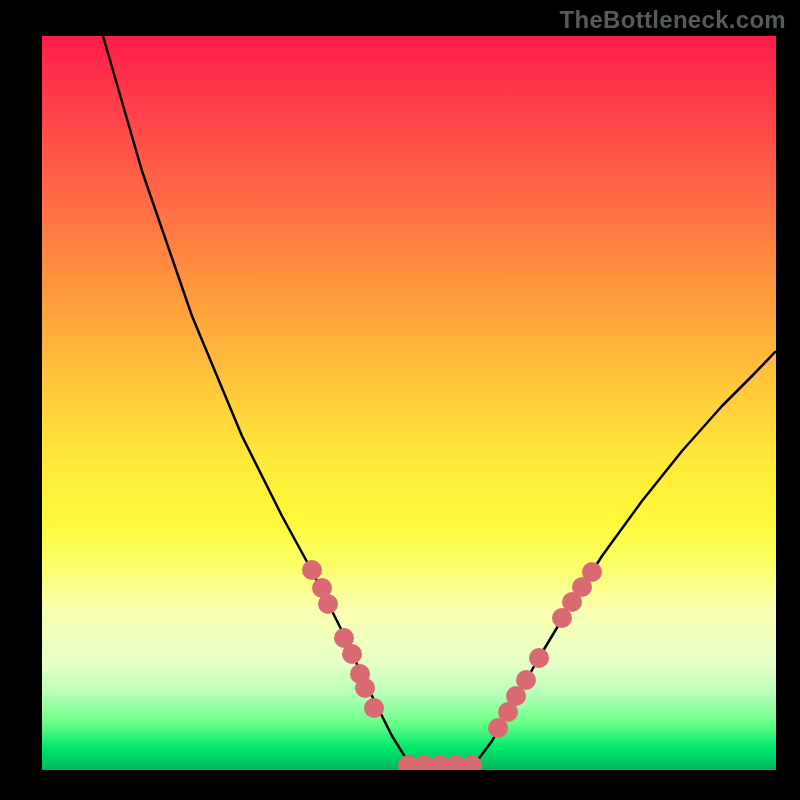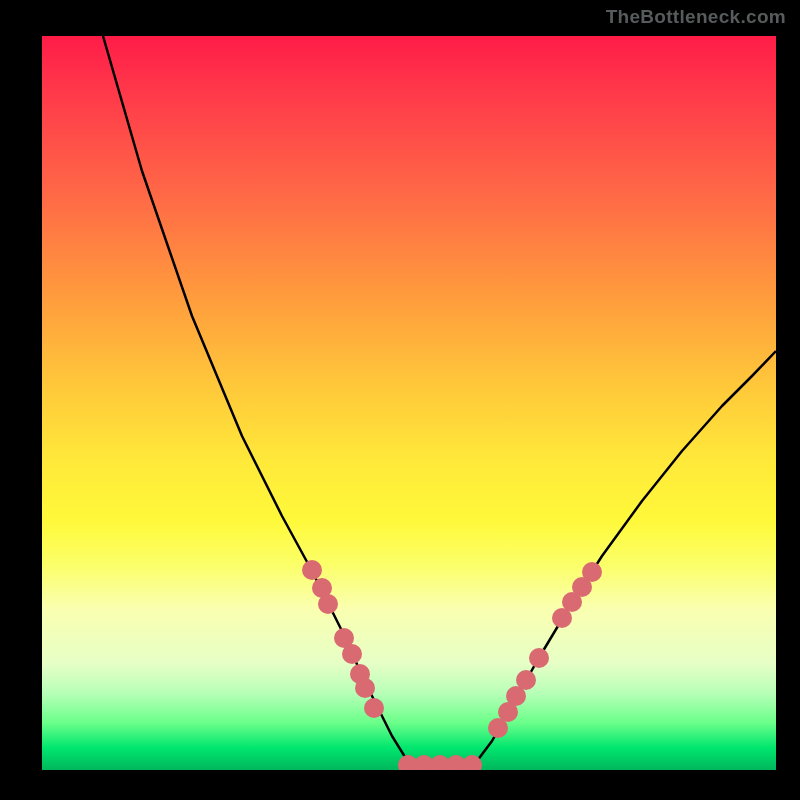--- a/index.html
+++ b/index.html
@@ -38,21 +38,21 @@
       #b8ffb8 89.5%,
       #6cff8a 93.5%,
       #00e66e 97%,
       #00b65c 100%);
   }
   .watermark {
     position: absolute;
     top: 6px;
     right: 14px;
     font-family: Arial, Helvetica, sans-serif;
-    font-size: 19px;
+    font-size: 24px;
     font-weight: 600;
     color: #555c5b;
     letter-spacing: 0.3px;
   }
   svg.curve {
     position: absolute;
     left: 0;
     top: 0;
     width: 734px;
     height: 734px;

